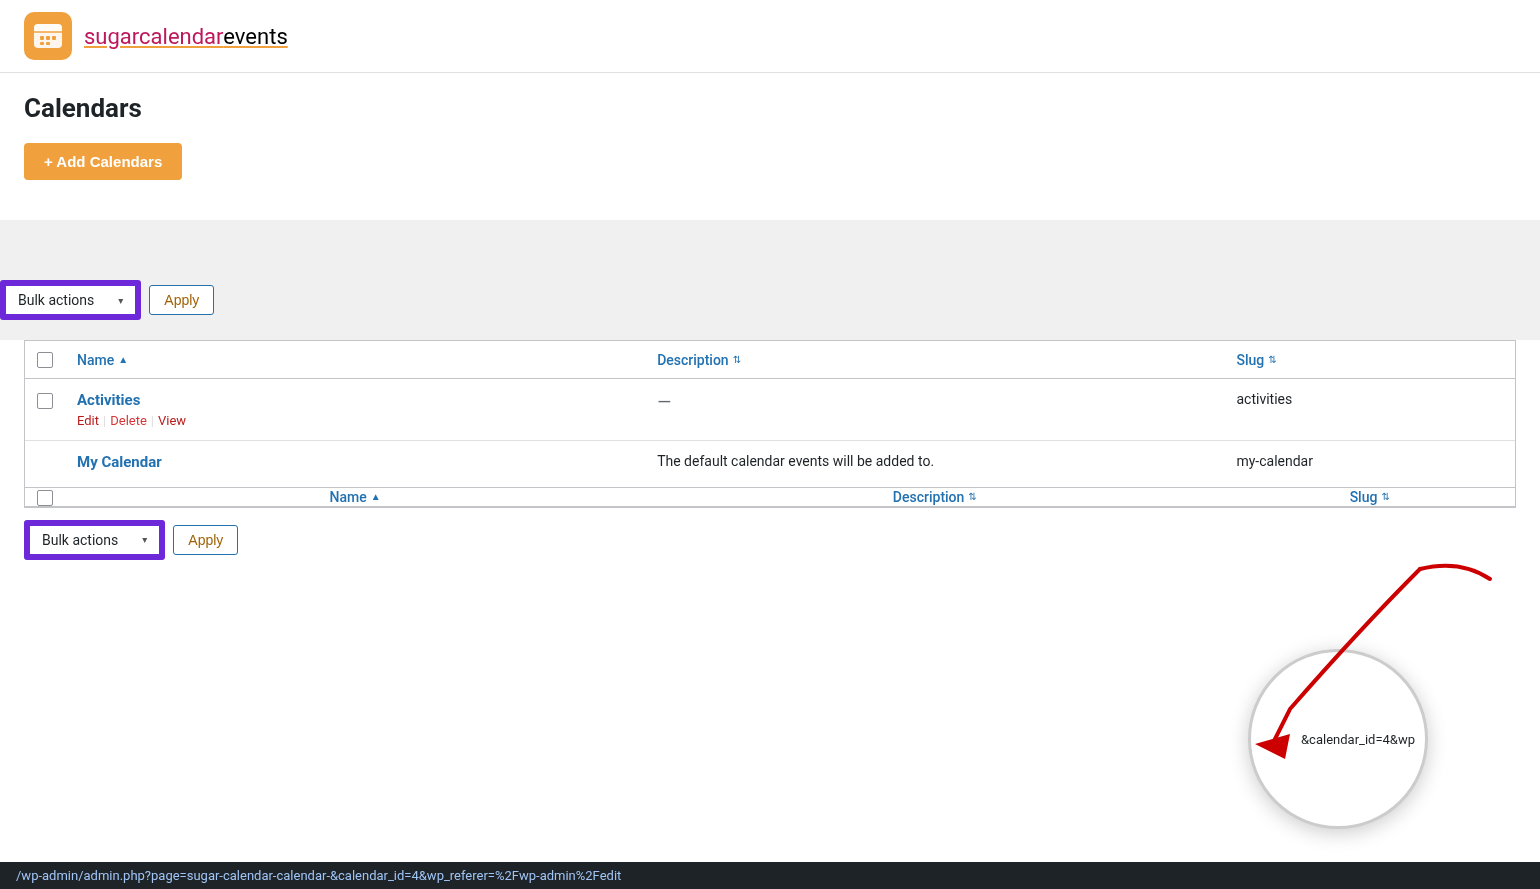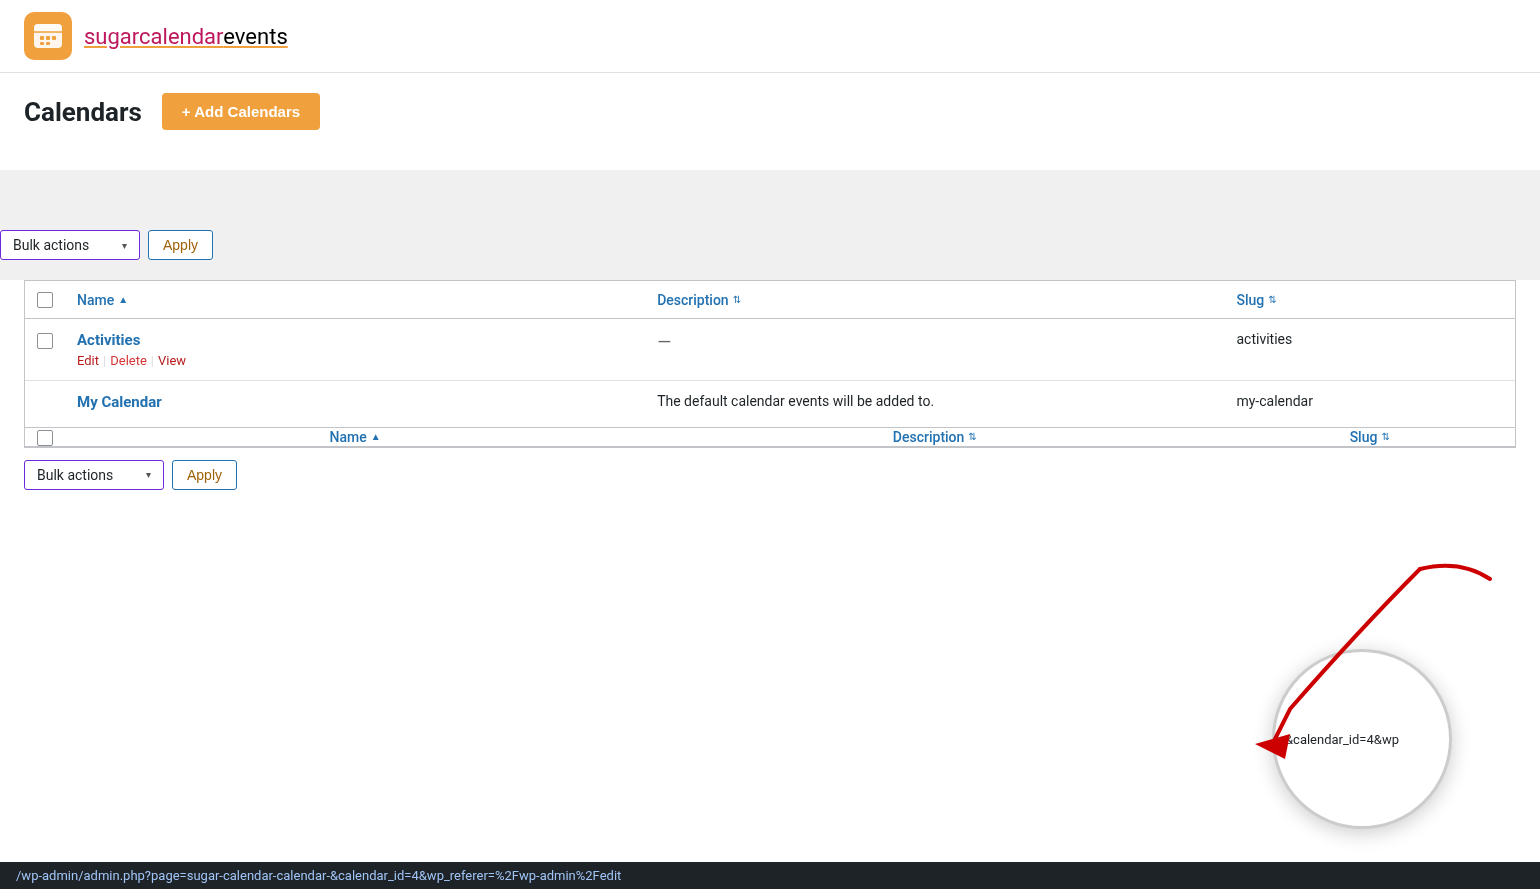--- a/index.html
+++ b/index.html
@@ -8,28 +8,28 @@
     
     .header { display: flex; align-items: center; padding: 12px 24px; border-bottom: 1px solid #e0e0e0; background: #fff; }
     .logo-wrapper { display: flex; align-items: center; gap: 12px; }
     .logo-icon { width: 48px; height: 48px; background: #f0a03c; border-radius: 10px; display: flex; align-items: center; justify-content: center; }
     .logo-icon svg { width: 32px; height: 32px; }
     .logo-text { font-size: 22px; font-weight: 400; color: #1d2327; }
     .logo-text span { color: #be185d; text-decoration: underline; text-decoration-color: #f0a03c; }
 
     
     .page-content { padding: 20px 24px; }
-    .page-header { display: flex; align-items: center; gap: 20px; margin-bottom: 20px; }
+    .page-header { display: flex; align-items: flex-start; gap: 20px; margin-bottom: 20px; flex-direction: column; }
     .page-title { font-size: 26px; font-weight: 700; color: #1d2327; }
     .add-calendar-btn { background: #f0a03c; color: #fff; border: none; border-radius: 4px; padding: 10px 20px; font-size: 15px; font-weight: 600; cursor: pointer; display: flex; align-items: center; gap: 6px; }
 
     
     .filter-area { background: #f0f0f1; padding: 60px 0 20px 0; margin: 0 -24px; padding-left: 24px; padding-right: 24px; margin-bottom: 0; }
     .bulk-actions-row { display: flex; align-items: center; gap: 8px; }
-    .bulk-actions-select { display: flex; align-items: center; gap: 24px; border: 1px solid #6d28d9; background: #fff; border-radius: 3px; padding: 6px 12px; font-size: 14px; cursor: pointer; color: #1d2327; min-width: 140px; justify-content: space-between; }
+    .bulk-actions-select { display: flex; align-items: center; gap: 24px; border: 6px solid #6d28d9; background: #fff; border-radius: 3px; padding: 6px 12px; font-size: 14px; cursor: pointer; color: #1d2327; min-width: 140px; justify-content: space-between; }
     .bulk-actions-select .chevron { font-size: 10px; color: #555; }
     .apply-btn { border: 1px solid #2271b1; background: #fff; color: #a16207; border-radius: 3px; padding: 6px 14px; font-size: 14px; cursor: pointer; }
 
     
     .table-wrapper { border: 1px solid #c3c4c7; border-radius: 0; background: #fff; margin-top: 0; }
     table { width: 100%; border-collapse: collapse; }
     thead tr { border-bottom: 1px solid #c3c4c7; }
     thead th { padding: 10px 12px; text-align: left; font-weight: 400; }
     tbody tr { border-bottom: 1px solid #e0e0e0; }
     tbody tr:last-child { border-bottom: none; }
@@ -57,21 +57,21 @@
 
     
     .bottom-header { border-top: 1px solid #c3c4c7; background: #fff; }
     .bottom-bulk-row { padding: 12px 24px; display: flex; align-items: center; gap: 8px; border-top: 1px solid #c3c4c7; background: #fff; }
 
     
     .status-bar { position: fixed; bottom: 0; left: 0; right: 0; background: #1d2327; color: #ccc; padding: 6px 16px; font-size: 13px; display: flex; align-items: center; gap: 8px; }
     .status-bar-url { color: #a0c4f5; }
 
     
-    .magnified-circle { position: fixed; bottom: 60px; right: 88px; width: 180px; height: 180px; border-radius: 50%; background: #fff; border: 3px solid #ccc; box-shadow: 0 4px 20px rgba(0,0,0,0.2); overflow: hidden; display: flex; align-items: center; justify-content: flex-start; z-index: 10; }
+    .magnified-circle { position: fixed; bottom: 60px; right: 112px; width: 180px; height: 180px; border-radius: 50%; background: #fff; border: 3px solid #ccc; box-shadow: 0 4px 20px rgba(0,0,0,0.2); overflow: hidden; display: flex; align-items: center; justify-content: flex-end; z-index: 10; }
     .magnified-circle-content { font-size: 15px; color: #2271b1; text-align: center; padding: 10px; }
 
     
     .annotation-container { position: fixed; bottom: 60px; right: 0; width: 500px; height: 280px; pointer-events: none; z-index: 20; }
   </style>
 </head>
 <body>
 
 <div class="header">
   <div class="logo-wrapper">

